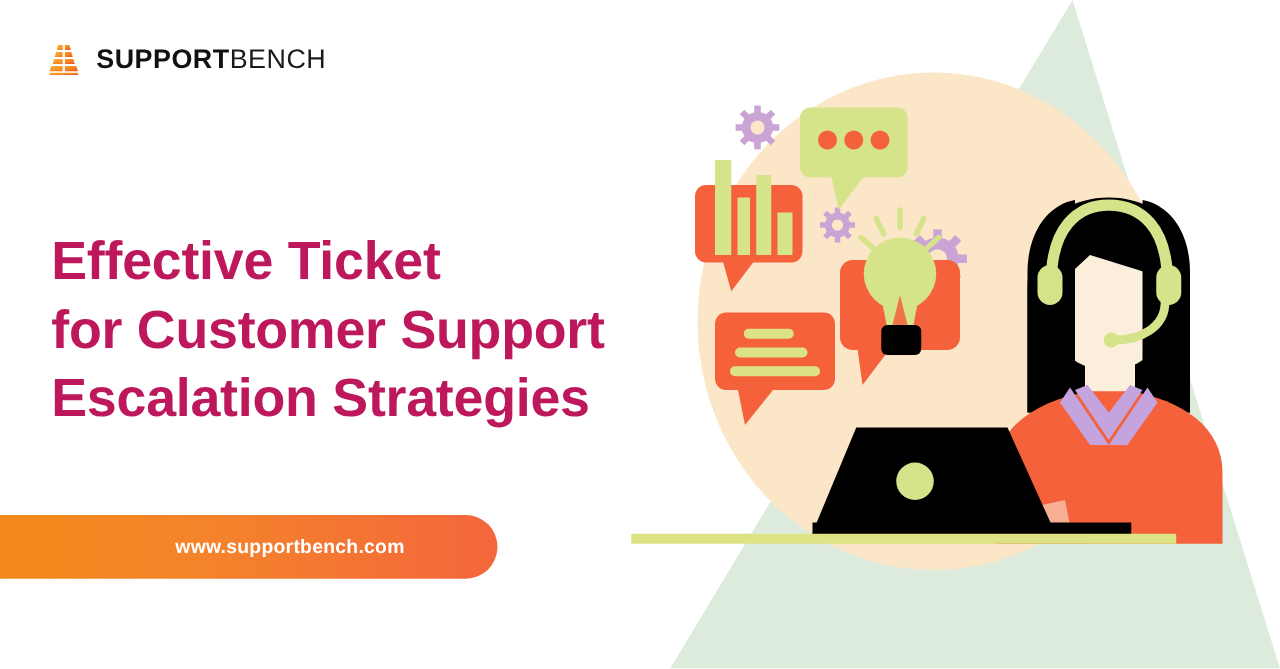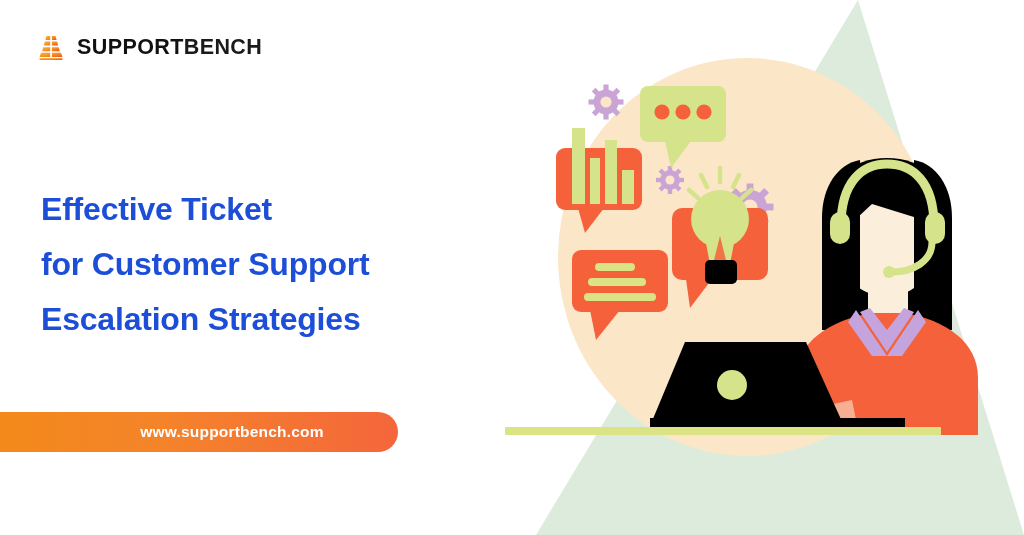--- a/index.html
+++ b/index.html
@@ -16,36 +16,36 @@
   .bg-triangle { position:absolute; left:500px; top:0; width:524px; height:535px; }
   .bg-circle {
     position:absolute; left:558px; top:58px; width:378px; height:398px;
     background:#FCE6C8; border-radius:50%;
   }
 
   
   .logo-wrap { position:absolute; left:36px; top:34px; display:flex; align-items:center; gap:11px; }
   .logo-mark { width:30px; height:28px; display:block; }
   .logo-text { font-size:21.5px; font-weight:700; letter-spacing:.4px; line-height:1; color:#111; white-space:nowrap; }
-  .logo-text .lt-light { font-weight:700; color:#1a1a1a; }
+  .logo-text .lt-light { font-weight:400; color:#1a1a1a; }
 
   
   .headline {
     position:absolute; left:41px; top:182px; width:500px;
-    color:#1d4ed8;
-    font-size:32px;
+    color:#be185d;
+    font-size:43px;
     font-weight:800;
     line-height:55px;
     letter-spacing:-0.2px;
   }
   .headline .hl-line { display:block; white-space:nowrap; }
 
   
   .url-pill {
-    position:absolute; left:0; top:412px; width:398px; height:40px;
+    position:absolute; left:0; top:412px; width:398px; height:51px;
     background:linear-gradient(90deg,#F3891A 0%, #F4842A 40%, #F4663C 100%);
     border-radius:0 26px 26px 0;
     display:flex; align-items:center; justify-content:center;
   }
   .url-pill-text {
     color:#FFFFFF; font-size:15.5px; font-weight:700; letter-spacing:.2px;
     padding-left:66px;
   }
 
   

